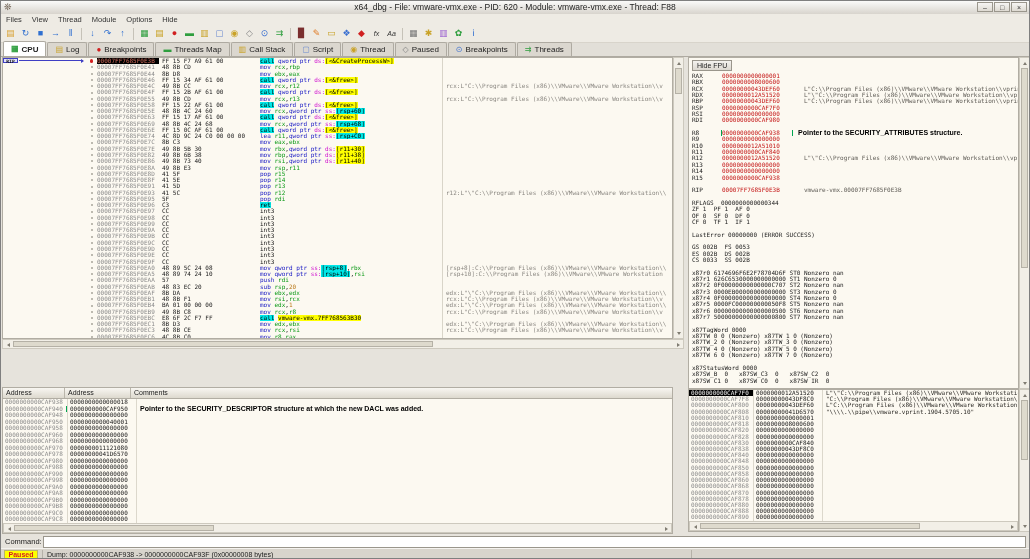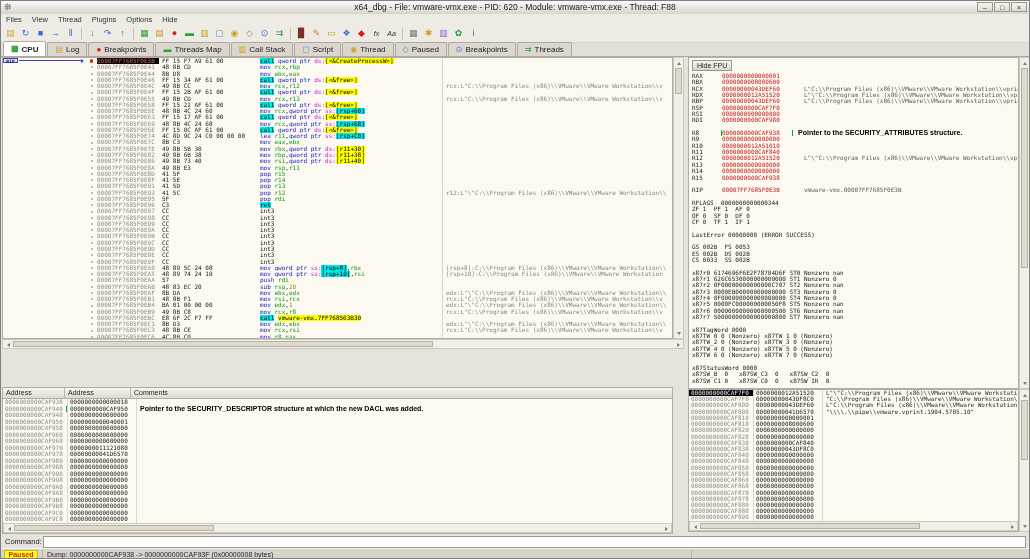--- a/index.html
+++ b/index.html
@@ -111,21 +111,21 @@
         <span class="wbtn">–</span>
         <span class="wbtn">□</span>
         <span class="wbtn">×</span>
       </span>
   </div>
 
   <div class="menubar" id="menubar">
       <span class="menuitem">Files</span>
       <span class="menuitem">View</span>
       <span class="menuitem">Thread</span>
-      <span class="menuitem">Plugins</span>
+      <span class="menuitem">Module</span>
       <span class="menuitem">Options</span>
       <span class="menuitem">Hide</span>
     </div>
   <div class="toolbar" id="toolbar">
       <span class="ticon" style="color: rgb(217, 164, 59);">▤</span>
       <span class="ticon" style="color: rgb(47, 111, 208);">↻</span>
       <span class="ticon" style="color: rgb(47, 111, 208);">■</span>
       <span class="ticon" style="color: rgb(47, 111, 208);">→</span>
       <span class="ticon" style="color: rgb(47, 111, 208);">‖</span>
       <span class="tsep"></span>

